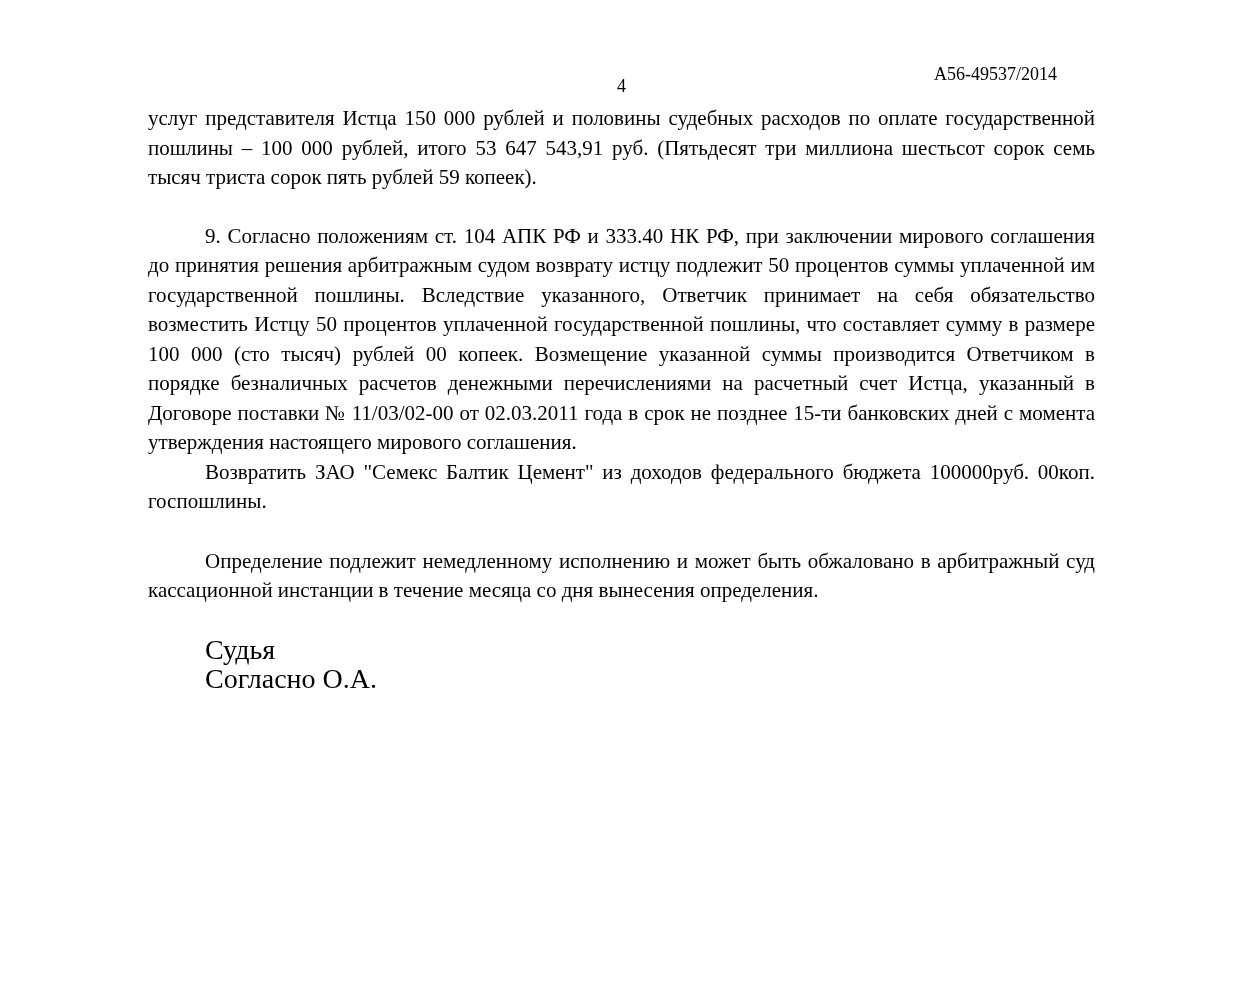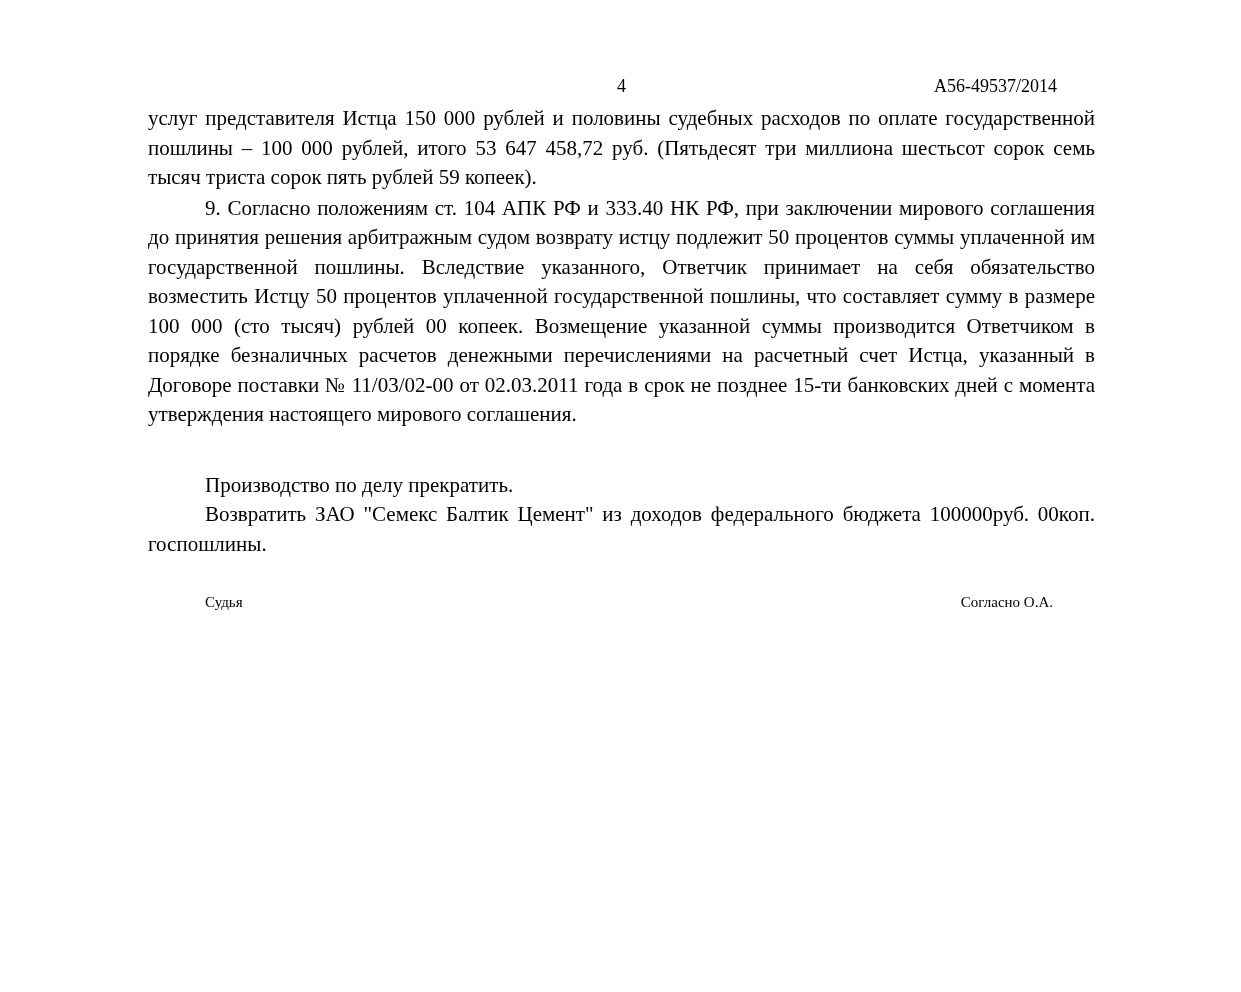--- a/index.html
+++ b/index.html
@@ -27,69 +27,70 @@
   }
   .page-number {
     position: absolute;
     left: 50%;
     top: 76px;
     transform: translateX(-50%);
   }
   .case-number {
     position: absolute;
     right: 38px;
-    top: 76px;
+    top: 64px;
   }
   .content {
     margin: 0 146px 0 148px;
     font-size: 21px;
     line-height: 29.5px;
     text-align: justify;
   }
   p.para {
     margin: 0;
     padding: 0;
   }
   p.indent {
     text-indent: 57px;
   }
-  p.sp-sm { margin-top: 1px; }
+  p.sp-sm { margin-top: 29px; }
   p.sp-md { margin-top: 30px; }
   p.sp-lg { margin-top: 41px; }
   .signature-row {
     display: flex;
     justify-content: space-between;
     margin-top: 29px;
     padding-left: 57px;
     padding-right: 42px;
-    font-size: 15px;
+    font-size: 28px;
     line-height: 29.5px;
+    flex-direction: column;
   }
 </style>
 </head>
 <body>
 
 <div class="page">
 
   <header class="page-header">
     <span class="page-number">4</span>
     <span class="case-number">А56-49537/2014</span>
   </header>
 
   <main class="content">
 
-    <p class="para">услуг представителя Истца 150 000 рублей и половины судебных расходов по оплате государственной пошлины – 100 000 рублей, итого 53 647 458,72 руб. (Пятьдесят три миллиона шестьсот сорок семь тысяч триста сорок пять рублей 59 копеек).</p>
+    <p class="para">услуг представителя Истца 150 000 рублей и половины судебных расходов по оплате государственной пошлины – 100 000 рублей, итого 53 647 543,91 руб. (Пятьдесят три миллиона шестьсот сорок семь тысяч триста сорок пять рублей 59 копеек).</p>
 
     <p class="para indent sp-sm">9. Согласно положениям ст. 104 АПК РФ и 333.40 НК РФ, при заключении мирового соглашения до принятия решения арбитражным судом возврату истцу подлежит 50 процентов суммы уплаченной им государственной пошлины.  Вследствие указанного, Ответчик принимает на себя обязательство возместить Истцу 50 процентов уплаченной государственной пошлины, что составляет сумму в размере 100 000 (сто тысяч) рублей 00 копеек. Возмещение указанной суммы производится Ответчиком в порядке безналичных расчетов денежными перечислениями на расчетный счет Истца, указанный в Договоре поставки № 11/03/02-00 от 02.03.2011 года в срок не позднее 15-ти банковских дней с момента утверждения настоящего мирового соглашения.</p>
 
 
-    <p class="para indent sp-lg">Производство по делу  прекратить.</p>
 
     <p class="para indent">Возвратить ЗАО "Семекс Балтик Цемент" из доходов федерального бюджета 100000руб. 00коп. госпошлины.</p>
 
+    <p class="para indent sp-md">Определение подлежит немедленному исполнению и может быть обжаловано в арбитражный суд кассационной инстанции в течение месяца со дня вынесения определения.</p>
 
     <div class="signature-row">
       <span>Судья</span>
       <span>Согласно О.А.</span>
     </div>
 
   </main>
 
 </div>
 

